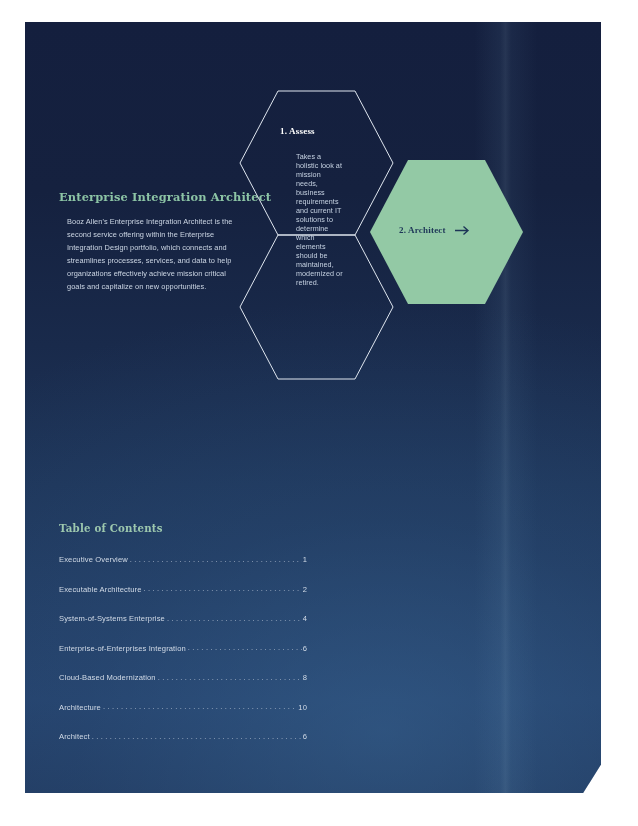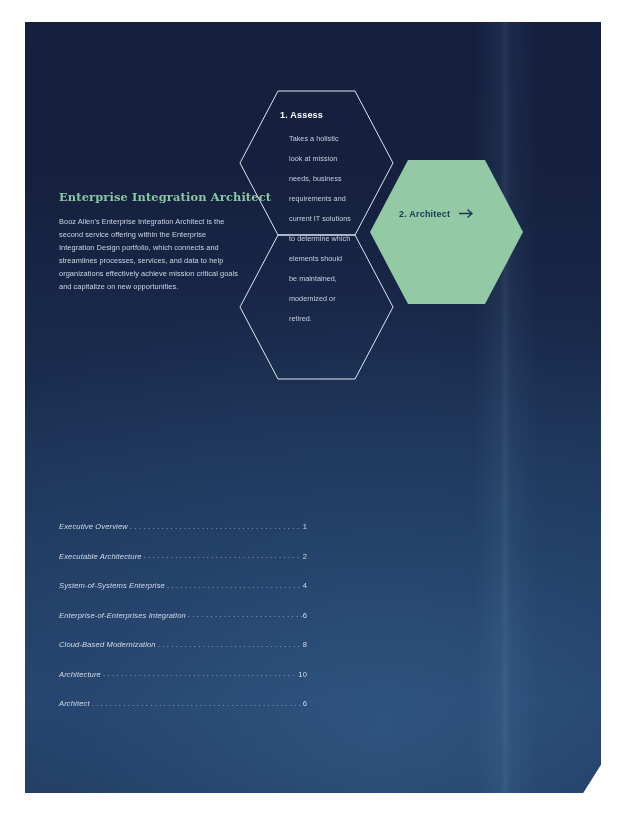--- a/index.html
+++ b/index.html
@@ -63,21 +63,21 @@
     font-size: 11.4px;
     letter-spacing: 0.15px;
     color: #8cc4a5;
     margin: 0 0 11px 0;
     white-space: nowrap;
   }
   .intro-body {
     font-size: 7.4px;
     line-height: 13.1px;
     color: #ccd6e4;
-    margin: 0;
+    margin: 8px;
     letter-spacing: 0.05px;
   }
 
   
   #hex-group {
     position: absolute;
     left: 0;
     top: 0;
     width: 576px;
     height: 771px;
@@ -86,35 +86,36 @@
   #hex-svg { position:absolute; left:0; top:0; }
 
   .hex-box {
     position: absolute;
     pointer-events: auto;
   }
   .hex-heading {
     font-size: 9px;
     font-weight: bold;
     color: #ffffff;
-    margin: 0 0 7px 0;
+    margin: 16px 0 7px 0;
     letter-spacing: 0.2px;
+    font-family: Liberation Serif, serif;
   }
   .hex-body {
     font-size: 7.2px;
-    line-height: 20px;
+    line-height: 9px;
     color: #c6d2e2;
-    margin: 9px;
+    margin: 16px;
     letter-spacing: 0.05px;
   }
   
   .hex-green .hex-heading {
     color: #1d3557;
     display: flex;
-    align-items: flex-start;
+    align-items: center;
     gap: 9px;
   }
   .hex-green .hex-body { color: #2b4a6b; }
   .arrow-icon {
     display: inline-block;
     width: 15px;
     height: 9px;
     position: relative;
     top: 0px;
   }
@@ -136,21 +137,21 @@
   }
   .toc-row {
     display: flex;
     align-items: flex-end;
     font-size: 7.6px;
     color: #d2dbe7;
     margin-bottom: 20.5px;
     letter-spacing: 0.12px;
     white-space: nowrap;
   }
-  .toc-label { flex: 0 0 auto; font-style: italic; }
+  .toc-label { flex: 0 0 auto; }
   .toc-dots {
     flex: 1 1 auto;
     overflow: hidden;
     margin: 0 1px 1.5px 2px;
     height: 7px;
     line-height: 7px;
     color: #b9c5d6;
     letter-spacing: 2.4px;
     font-size: 7.6px;
   }
@@ -188,20 +189,21 @@
           <svg width="15" height="9" viewBox="0 0 15 9">
             <path d="M0.5 4.5 H12.5 M9 1 L13 4.5 L9 8" stroke="#1d3557" stroke-width="1.4" fill="none" stroke-linecap="square" stroke-linejoin="miter"></path>
           </svg>
         </span>
       </div>
     </div>
 
   </div>
 
   <div id="toc">
+    <h2 class="toc-title">Table of Contents</h2>
     <div id="toc-rows">
         <div class="toc-row">
           <span class="toc-label">Executive Overview</span>
           <span class="toc-dots">..........................................................................................</span>
           <span class="toc-page">1</span>
         </div>
         <div class="toc-row">
           <span class="toc-label">Executable Architecture</span>
           <span class="toc-dots">..........................................................................................</span>
           <span class="toc-page">2</span>

